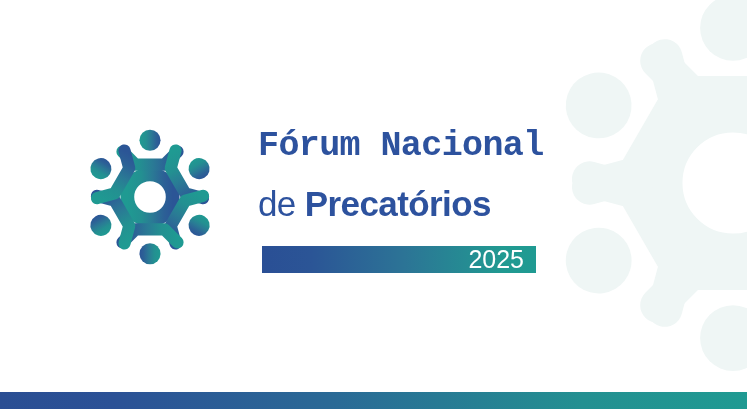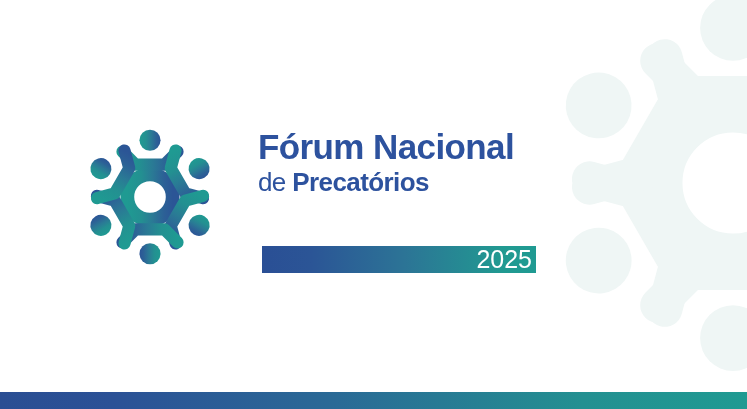--- a/index.html
+++ b/index.html
@@ -48,22 +48,22 @@
   }
 
   .wm-line {
     color: #2d529e;
     letter-spacing: -0.6px;
     white-space: nowrap;
     line-height: 1.0;
   }
 
   .wm-line-1 { font-size: 35px; margin-bottom: 5px; }
-  .wm-line-2 { font-size: 35px; margin-bottom: 5px; }
-  .wm-line-3 { font-size: 26px; }
+  .wm-line-2 { font-size: 35px; margin-bottom: 22px; font-family: Liberation Mono, monospace; }
+  .wm-line-3 { font-size: 35px; }
 
   .wm-bold   { font-weight: 700; }
   .wm-light  { font-weight: 400; }
 
   
   .year-bar {
     position: absolute;
     left: 262px;
     top: 246px;
     width: 274px;
@@ -72,21 +72,21 @@
     display: flex;
     align-items: center;
     justify-content: flex-end;
     z-index: 3;
   }
   .year-text {
     color: #ffffff;
     font-size: 25px;
     font-weight: 400;
     letter-spacing: 0px;
-    padding-right: 4px;
+    padding-right: 12px;
     line-height: 1;
   }
 
   
   .bottom-bar {
     position: absolute;
     left: 0;
     bottom: 0;
     width: 747px;
     height: 17px;

